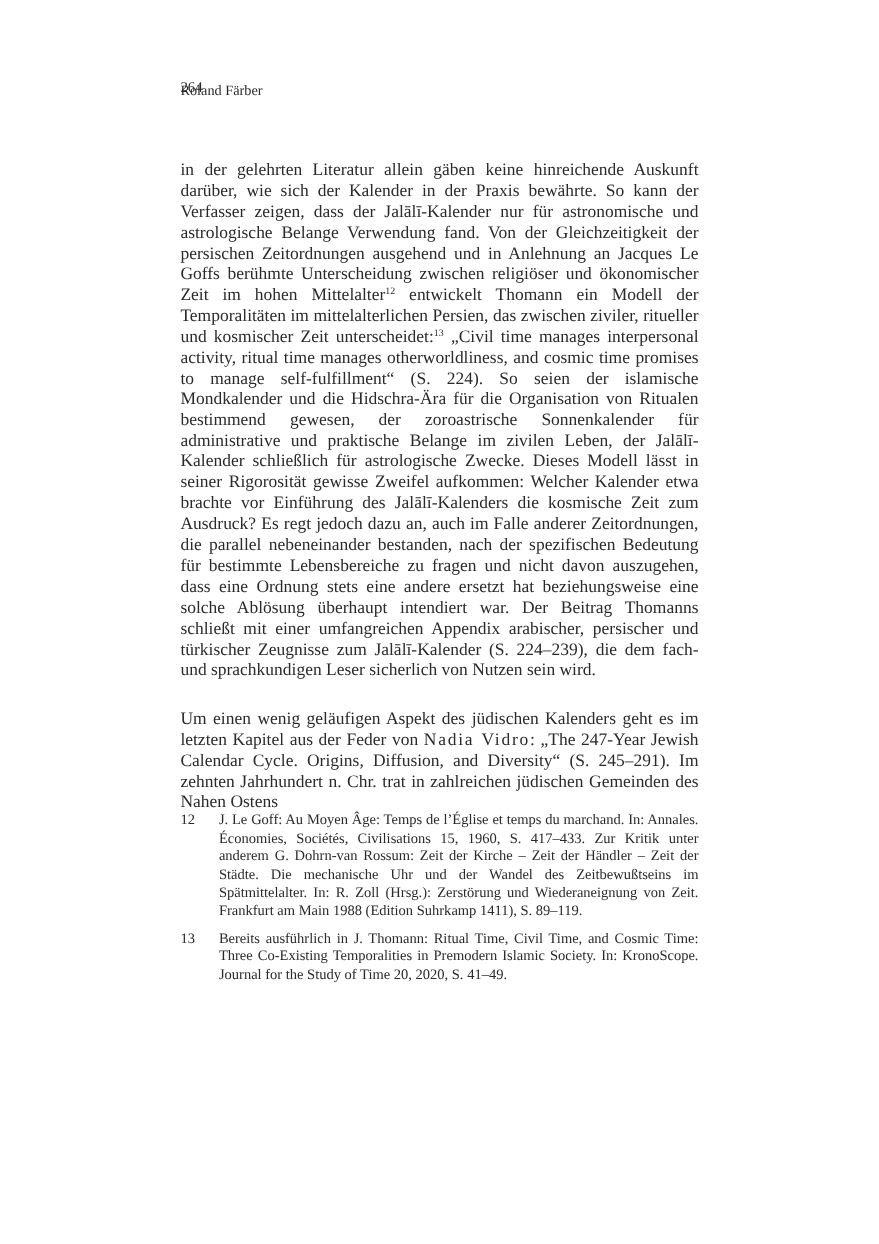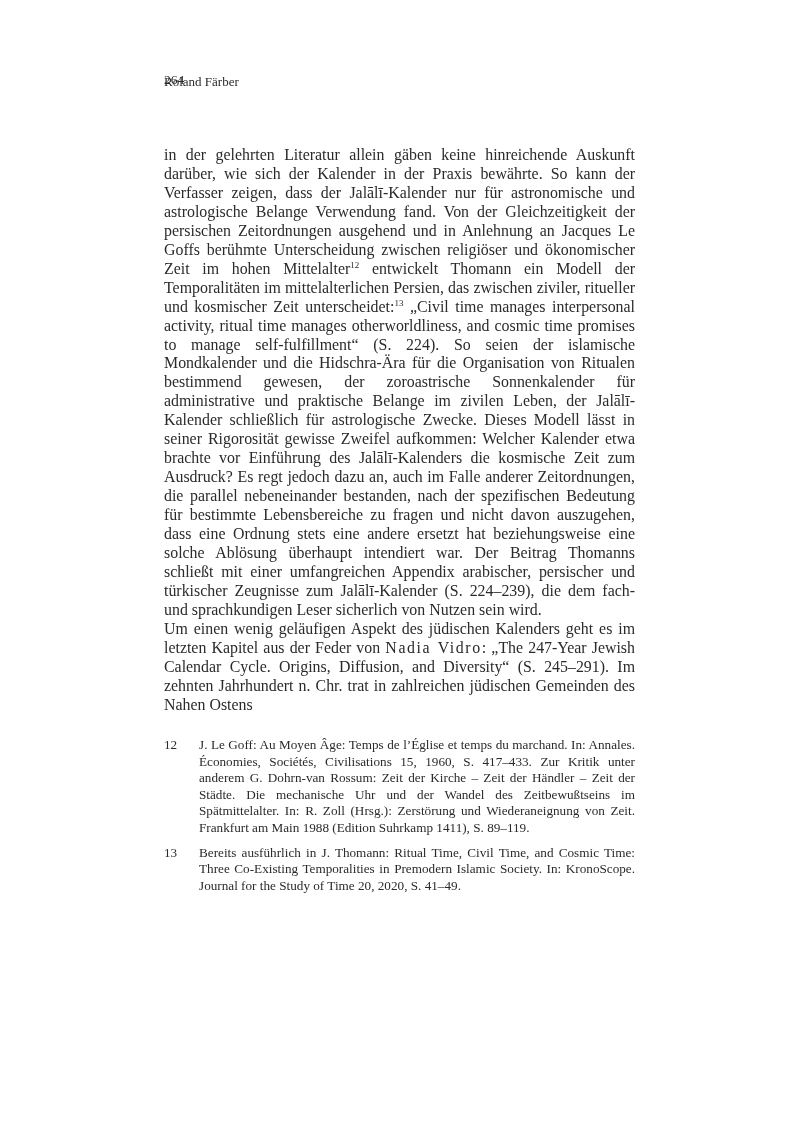--- a/index.html
+++ b/index.html
@@ -47,21 +47,21 @@
     width: 471px;
     font-size: 15.9px;
     line-height: 18.95px;
     text-align: justify;
     hyphens: manual;
   }
   .body-text p {
     margin: 0;
   }
   .body-text p + p {
-    margin-top: 0;
+    margin-top: 25px;
   }
   sup {
     font-size: 9px;
     line-height: 0;
     vertical-align: 6px;
   }
   .spaced {
     letter-spacing: 1.6px;
   }
   .footnotes {

